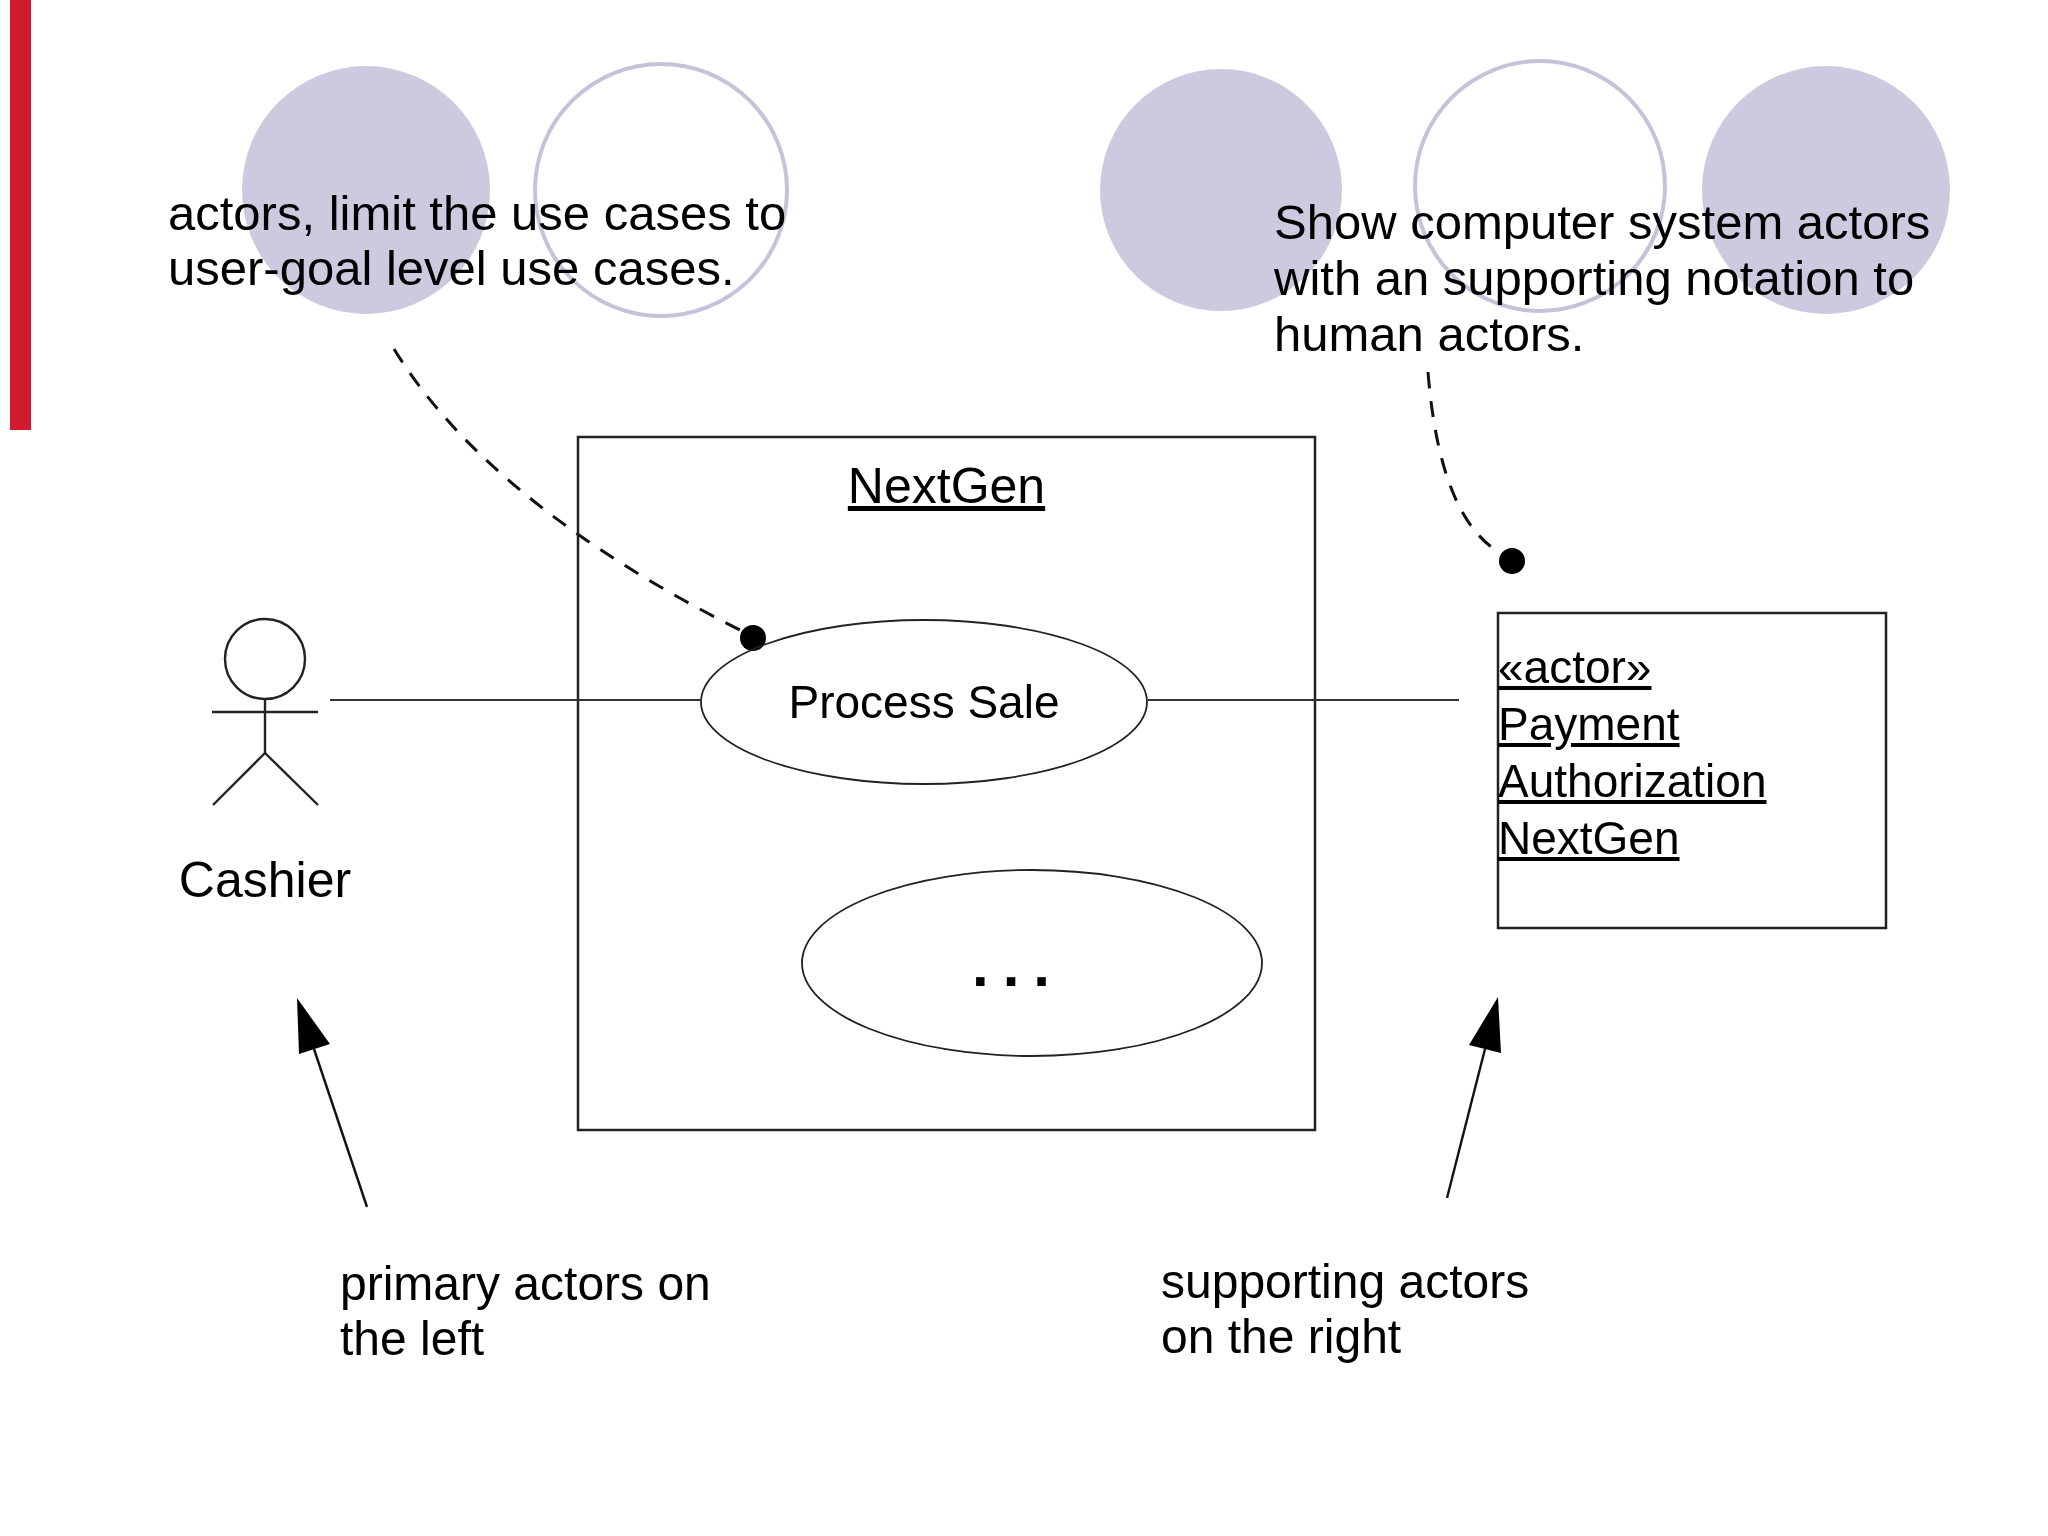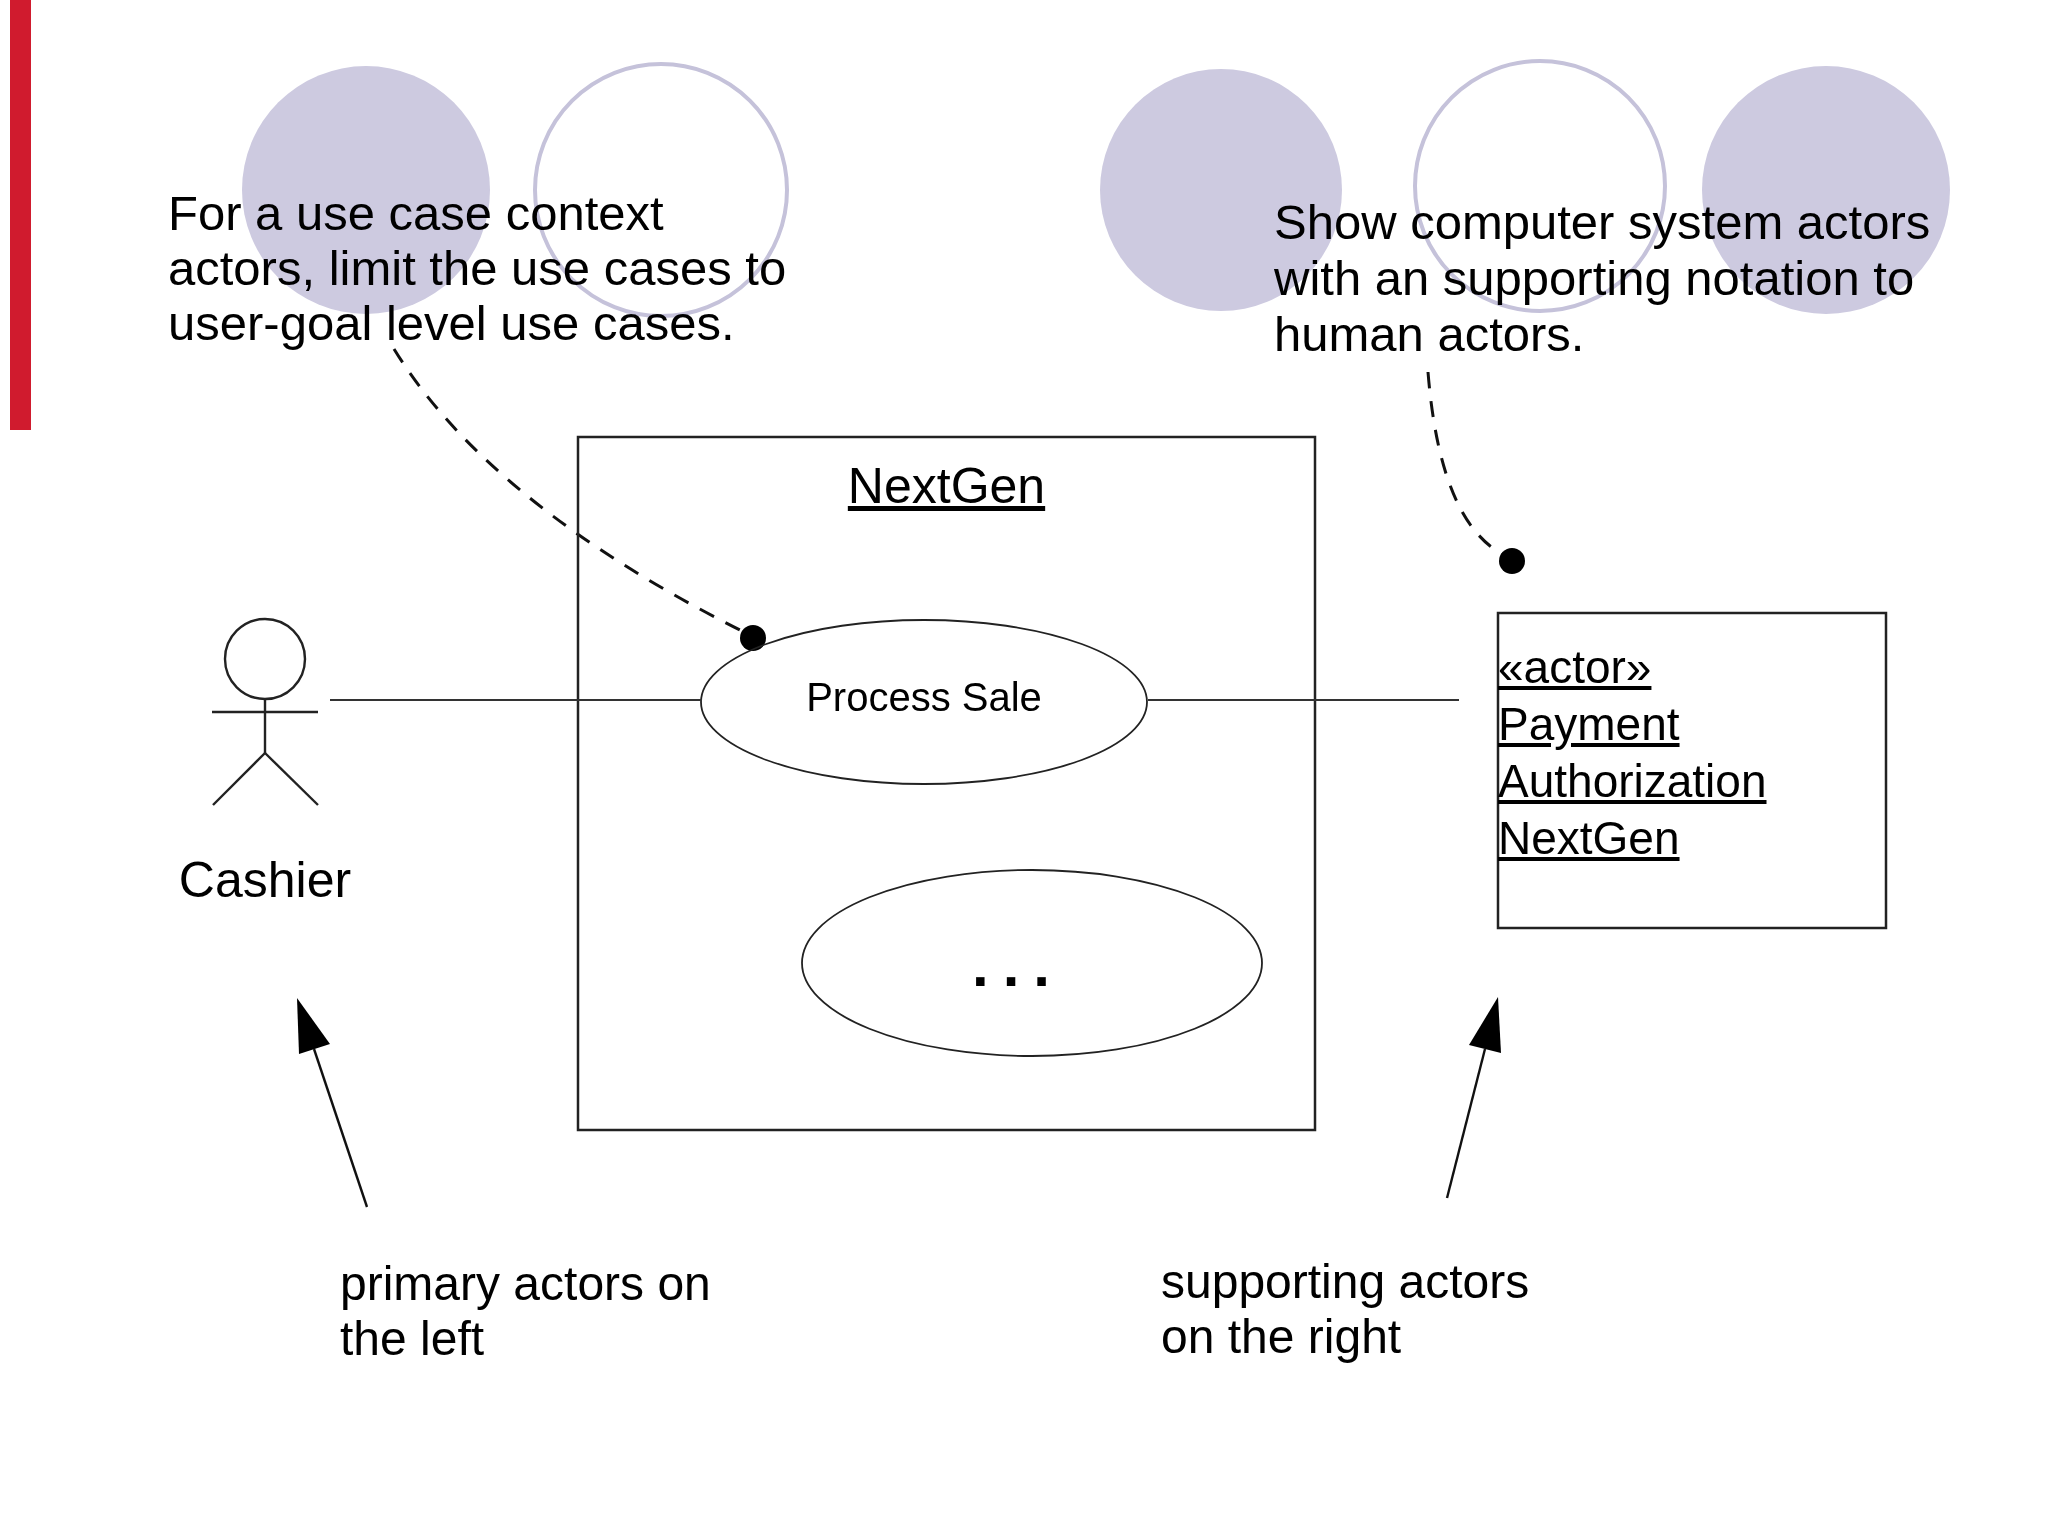--- a/index.html
+++ b/index.html
@@ -19,21 +19,21 @@
   .decor-circle{position:absolute;border-radius:50%;}
   .decor-circle.filled{background:var(--lavender,#cdcae0);}
   .decor-circle.outlined{background:transparent;border:4px solid var(--lavender-line,#c5c2da);}
   
   svg.diagram-layer{position:absolute;left:0;top:0;z-index:2;}
   
   .txt{position:absolute;z-index:3;white-space:nowrap;}
   .note{font-size:49px;line-height:55px;}
   .note-right{line-height:56px;margin-left:36px;}
   .sysbox-title{left:578px;top:457px;width:737px;text-align:center;font-size:50px;text-decoration:underline;}
-  .usecase-label{left:624px;top:675px;width:600px;text-align:center;font-size:40px;}
+  .usecase-label{left:624px;top:675px;width:600px;text-align:center;font-size:46px;}
   .ellipsis-label{left:972px;top:931px;font-size:60px;font-weight:bold;letter-spacing:14px;}
   .cashier-label{left:115px;top:851px;width:300px;text-align:center;font-size:50px;}
   .actorbox-text{left:1498px;top:639px;width:388px;font-size:46px;line-height:57px;text-decoration:underline;}
   .arrow-label{font-size:48px;line-height:55px;}
 </style>
 </head>
 <body>
 
 <div class="slide" style="--accent: #d01b2e; --lavender: #cdcae0; --lavender-line: #c5c2da;">
 
@@ -75,21 +75,20 @@
     </g>
     <g>
       <line x1="1447" y1="1198" x2="1485" y2="1049" stroke="#111" stroke-width="2.4"></line>
       <polygon points="1498,997 1501,1053 1469,1045" fill="#000"></polygon>
     </g>
 
     <rect x="1498" y="613" width="388" height="315" fill="#fff" stroke="#222" stroke-width="2.5"></rect>
   </svg>
 
   <div class="txt note" style="left:168px;top:186px;">
-    <div>For a use case context</div>
     <div>actors, limit the use cases to</div>
     <div>user-goal level use cases.</div>
   </div>
 
   <div class="txt note note-right" style="left:1238px;top:194px;">
     <div>Show computer system actors</div>
     <div>with an supporting notation to</div>
     <div>human actors.</div>
   </div>
 

